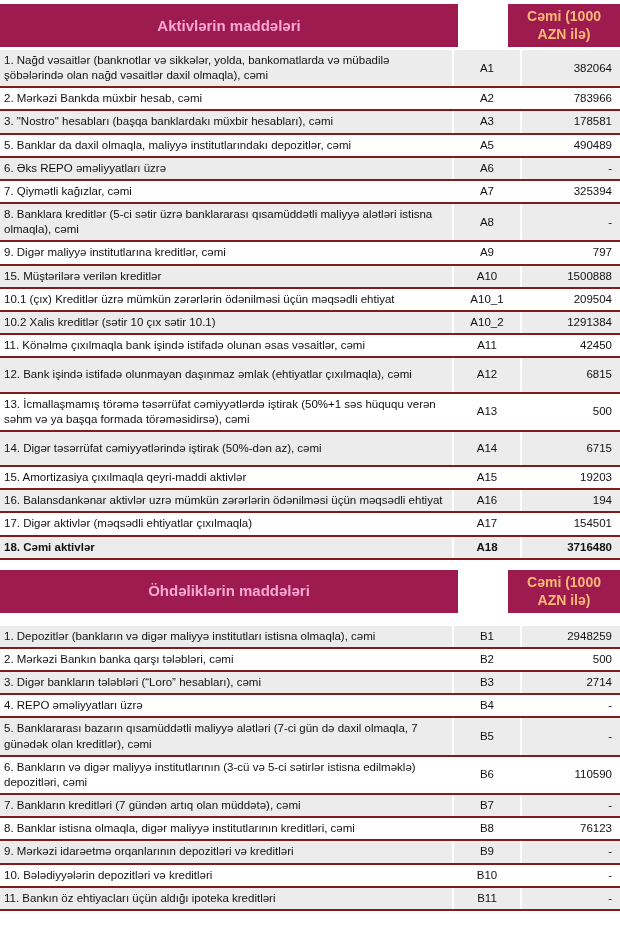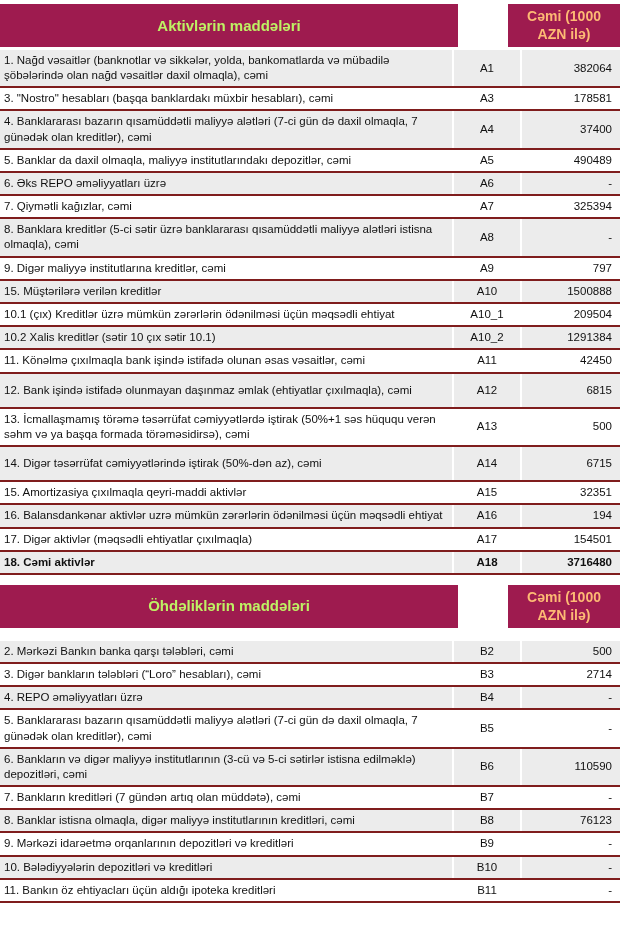--- a/index.html
+++ b/index.html
@@ -25,21 +25,21 @@
   }
   .section { margin-top: 10px; }
   .section:first-child { margin-top: 0; }
 
   
   .hdr { display: flex; width: 100%; }
   .hdr-title {
     width: 458px;
     min-height: 40px;
     background: var(--header-bg);
-    color: #bef264;
+    color: #f9a8d4;
     font-weight: bold;
     font-size: 15px;
     display: flex;
     align-items: center;
     justify-content: center;
     text-align: center;
     padding: 4px;
   }
   .hdr-code-gap {
     width: 50px;
@@ -103,28 +103,28 @@
       <div class="hdr-code-gap"></div>
       <div class="hdr-val">Cəmi (1000 AZN ilə)</div>
     </div>
     <div class="rows">
         <div class="row">
           <div class="c-desc">1. Nağd vəsaitlər (banknotlar və sikkələr, yolda, bankomatlarda və mübadilə şöbələrində olan nağd vəsaitlər daxil olmaqla), cəmi</div>
           <div class="c-code">A1</div>
           <div class="c-val">382064</div>
         </div>
         <div class="row">
+          <div class="c-desc">2. Mərkəzi Bankda müxbir hesab, cəmi</div>
+          <div class="c-code">A2</div>
+          <div class="c-val">783966</div>
+        </div>
+        <div class="row">
           <div class="c-desc">3. "Nostro" hesabları (başqa banklardakı müxbir hesabları), cəmi</div>
           <div class="c-code">A3</div>
           <div class="c-val">178581</div>
-        </div>
-        <div class="row">
-          <div class="c-desc">4. Banklararası bazarın qısamüddətli maliyyə alətləri (7-ci gün də daxil olmaqla, 7 günədək olan kreditlər), cəmi</div>
-          <div class="c-code">A4</div>
-          <div class="c-val">37400</div>
         </div>
         <div class="row">
           <div class="c-desc">5. Banklar da daxil olmaqla, maliyyə institutlarındakı depozitlər, cəmi</div>
           <div class="c-code">A5</div>
           <div class="c-val">490489</div>
         </div>
         <div class="row">
           <div class="c-desc">6. Əks REPO əməliyyatları üzrə</div>
           <div class="c-code">A6</div>
           <div class="c-val">-</div>
@@ -175,21 +175,21 @@
           <div class="c-val">500</div>
         </div>
         <div class="row tall">
           <div class="c-desc">14. Digər təsərrüfat cəmiyyətlərində iştirak (50%-dən az), cəmi</div>
           <div class="c-code">A14</div>
           <div class="c-val">6715</div>
         </div>
         <div class="row">
           <div class="c-desc">15. Amortizasiya çıxılmaqla qeyri-maddi aktivlər</div>
           <div class="c-code">A15</div>
-          <div class="c-val">32351</div>
+          <div class="c-val">19203</div>
         </div>
         <div class="row">
           <div class="c-desc">16. Balansdankənar aktivlər uzrə mümkün zərərlərin ödənilməsi üçün məqsədli ehtiyat</div>
           <div class="c-code">A16</div>
           <div class="c-val">194</div>
         </div>
         <div class="row">
           <div class="c-desc">17. Digər aktivlər (məqsədli ehtiyatlar çıxılmaqla)</div>
           <div class="c-code">A17</div>
           <div class="c-val">154501</div>
@@ -203,20 +203,25 @@
   </div>
 
   <div class="section gapped">
     <div class="hdr">
       <div class="hdr-title">Öhdəliklərin maddələri</div>
       <div class="hdr-code-gap"></div>
       <div class="hdr-val">Cəmi (1000 AZN ilə)</div>
     </div>
     <div class="rows">
         <div class="row">
+          <div class="c-desc">1. Depozitlər (bankların və digər maliyyə institutları istisna olmaqla), cəmi</div>
+          <div class="c-code">B1</div>
+          <div class="c-val">2948259</div>
+        </div>
+        <div class="row">
           <div class="c-desc">2. Mərkəzi Bankın banka qarşı tələbləri, cəmi</div>
           <div class="c-code">B2</div>
           <div class="c-val">500</div>
         </div>
         <div class="row">
           <div class="c-desc">3. Digər bankların tələbləri (“Loro” hesabları), cəmi</div>
           <div class="c-code">B3</div>
           <div class="c-val">2714</div>
         </div>
         <div class="row">

